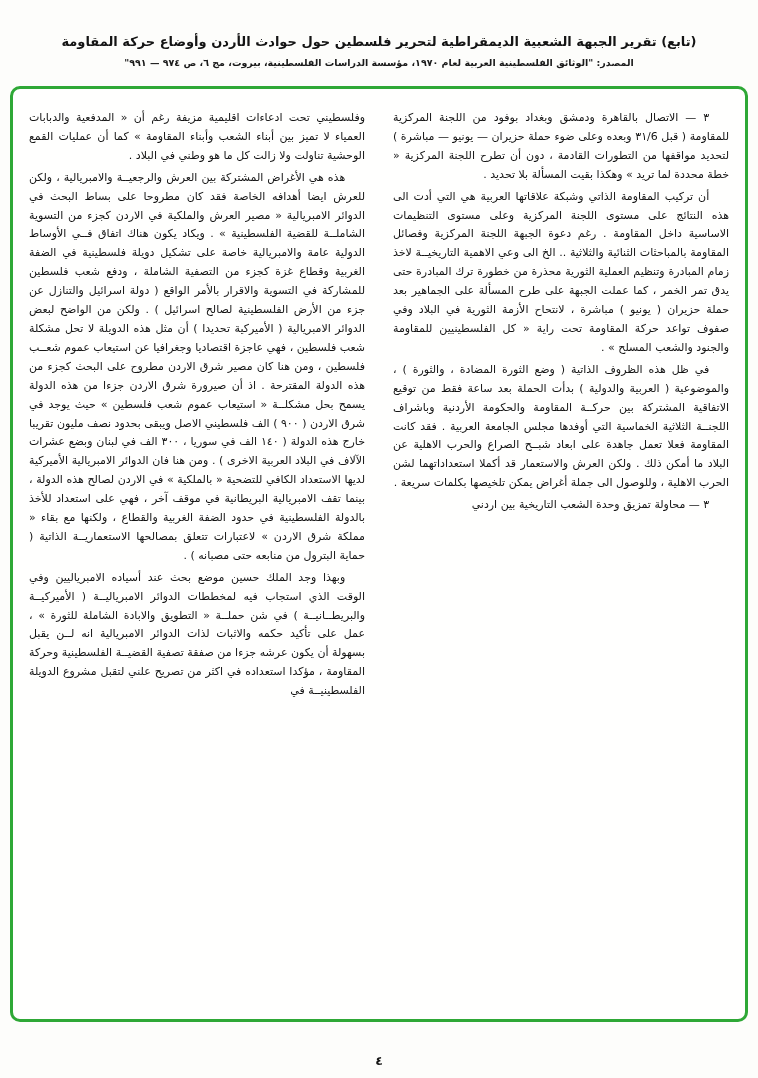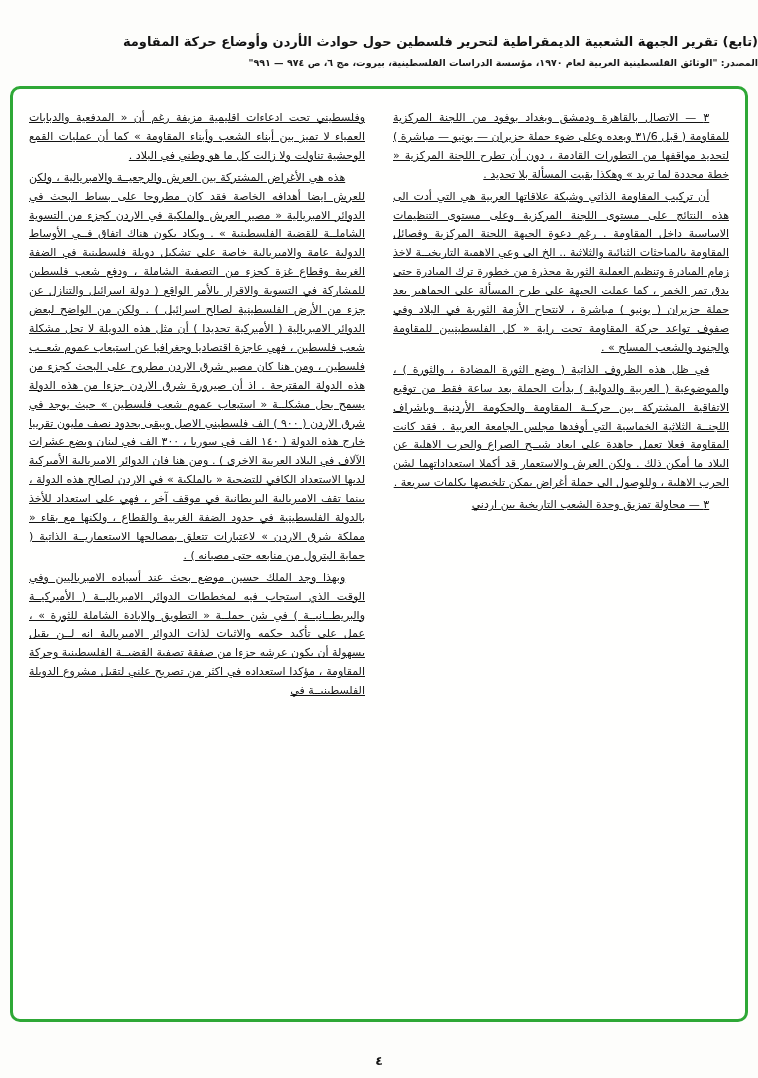--- a/index.html
+++ b/index.html
@@ -4,42 +4,42 @@
 <style>
   * { box-sizing: border-box; margin: 0; padding: 0; }
   html, body { width: 758px; height: 1078px; overflow: hidden; }
   body {
     background: #fdfdfb;
     color: #141414;
     font-family: "DejaVu Sans", sans-serif;
   }
   .page { width: 758px; height: 1078px; position: relative; direction: rtl; }
 
-  .doc-header { text-align: right; padding-top: 34px; }
+  .doc-header { text-align: center; padding-top: 34px; }
   .doc-title { font-weight: bold; font-size: 13px; letter-spacing: 0.2px; }
   .doc-source { font-weight: bold; font-size: 9.5px; margin-top: 8px; color: #1a1a1a; }
 
   .content-box {
     margin: 18px 10px 0 10px;
     height: 936px;
     border: 3px solid #2ea836;
     border-radius: 10px;
     padding: 20px 16px 10px 16px;
     overflow: hidden;
     background: #fffffe;
   }
   .columns { display: flex; gap: 28px; height: 100%; }
   .col {
     flex: 1 1 0;
     font-size: 11px;
     line-height: 1.72;
     text-align: justify;
     text-justify: inter-word;
   }
-  .col p { text-indent: 1.8em; margin-bottom: 3px; text-decoration: underline; }
+  .col p { text-indent: 1.8em; margin-bottom: 3px; }
   .col p.cont { text-indent: 0; }
   .section-heading {
     font-size: 11.5px;
     font-weight: bold;
     margin: 5px 0 4px 0;
     text-indent: 0;
   }
   .page-number {
     position: absolute;
     bottom: 10px;

